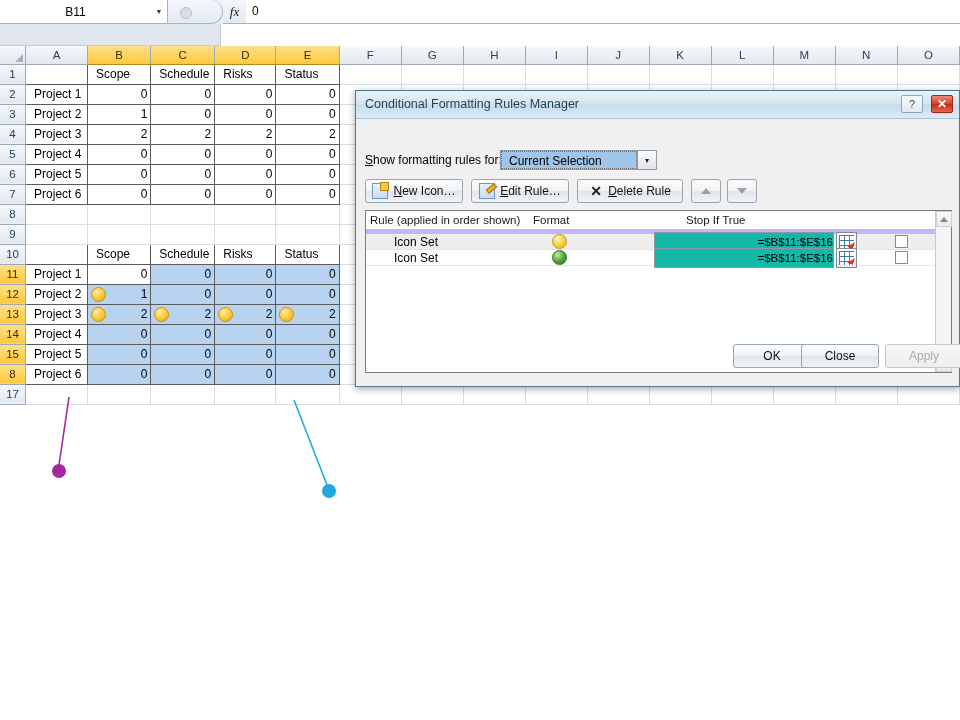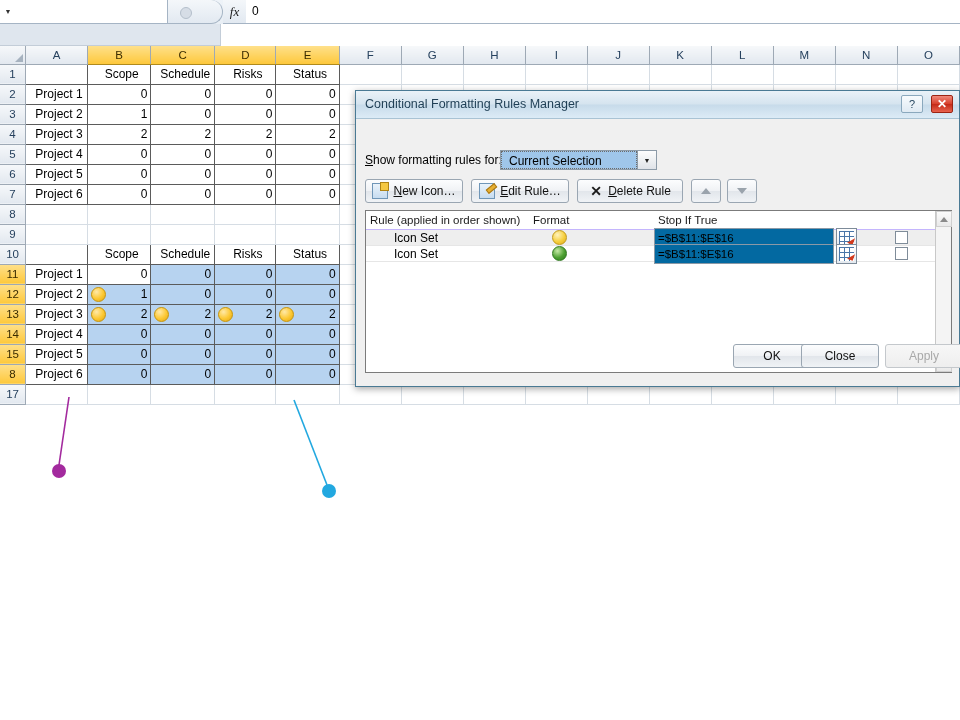--- a/index.html
+++ b/index.html
@@ -178,21 +178,21 @@
     font-size: 12px;
     padding: 0 3px;
     background: #ffffff;
     white-space: nowrap;
     overflow: hidden;
   }
   td.cell.bordered {
     border: 1px solid #5b5b5b;
   }
   td.cell.num { text-align: right; }
-  td.cell.txt { text-align: center; padding-left: 8px; }
+  td.cell.txt { text-align: left; padding-left: 8px; }
   td.cell.sel-fill { background: #b7d3f0; }
   td.cell.active { background: #ffffff; }
   .iconcellwrap {
     display: flex;
     align-items: center;
     justify-content: space-between;
     height: 18px;
   }
   .cf-icon {
     width: 13px; height: 13px;
@@ -357,33 +357,33 @@
     width: 587px; height: 163px;
     background: #ffffff;
     border: 1px solid #7b7b7b;
     box-sizing: border-box;
   }
   #rules-header {
     display: flex;
     height: 18px;
     font-size: 11.5px;
     color: #1a1a1a;
-    border-bottom: 1px solid #c4b5fd;
+    border-bottom: 5px solid #c4b5fd;
     background: #ffffff;
   }
   #rules-header > div {
     padding-left: 4px;
     line-height: 18px;
     box-sizing: border-box;
     white-space: nowrap;
   }
   .hc-rule    { width: 163px; }
   .hc-format  { width: 125px; }
   .hc-applies { width: 211px; }
-  .hc-stop    { width: 73px; }
+  .hc-stop    { width: 73px; margin-left: 28px; }
   .rule-row {
     display: flex;
     height: 16px;
     align-items: center;
     box-sizing: border-box;
     border-bottom: 1px solid #e6e6e6;
   }
   .rule-row.alt { background: #eeeeee; }
   .rr-name {
     width: 163px;
@@ -413,27 +413,28 @@
   }
   .rr-applies {
     width: 211px;
     box-sizing: border-box;
     display: flex;
     align-items: center;
   }
   .applies-input {
     width: 180px; height: 20px;
     border: 1px solid #8b99a6;
-    background: #0369a1;
+    background: #14b8a6;
     box-sizing: border-box;
     font-size: 11.5px;
     line-height: 18px;
     padding-left: 3px;
     white-space: nowrap;
     overflow: hidden;
+    text-align: right;
   }
   .rangebtn {
     width: 21px; height: 20px;
     margin-left: 2px;
     border: 1px solid #7d8b99;
     box-sizing: border-box;
     background: linear-gradient(to bottom, #ffffff 0%, #e4eaf0 100%);
     position: relative;
     overflow: hidden;
   }
@@ -526,20 +527,21 @@
     left: 0; top: 0;
     width: 960px; height: 720px;
     pointer-events: none;
   }
 </style>
 </head>
 <body>
 
 <div id="formula-area">
   <div id="namebox-wrap">
+    <span id="namebox-text">B11</span>
     <span id="namebox-arrow">▼</span>
   </div>
   <div id="resize-handle">
     <div id="resize-dot"></div>
   </div>
   <div id="fx-btn">
     <span>fx</span>
   </div>
   <div id="formula-input">0</div>
   <div id="formula-filler"></div>

